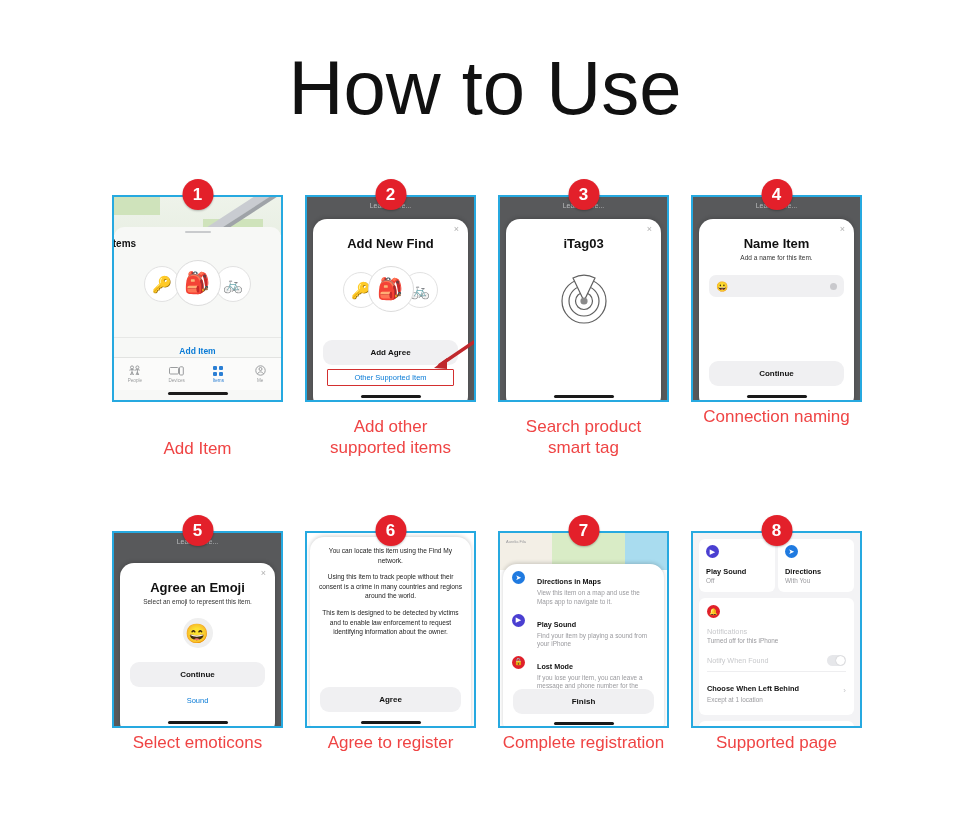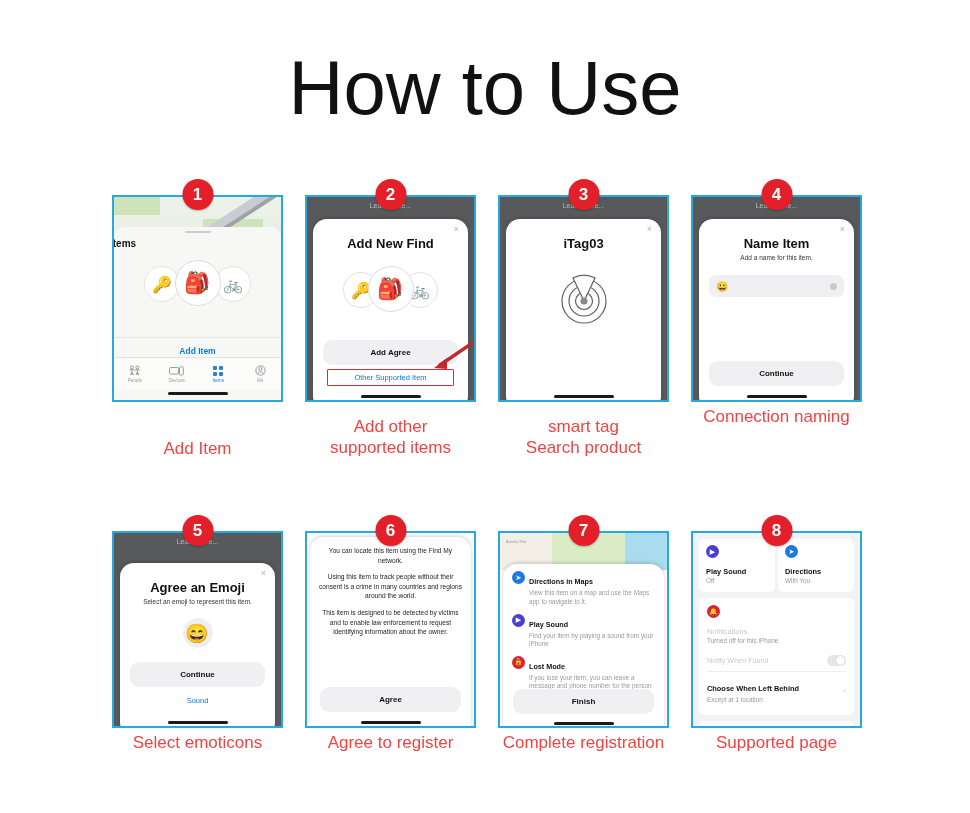--- a/index.html
+++ b/index.html
@@ -343,21 +343,21 @@
   }
   .p7-beige {
     position: absolute;
     left: 0; top: 0;
     width: 52px; height: 100%;
     background: #f3efe6;
   }
   .feat-list { padding: 6px 9px 0 9px; }
   .feat {
     display: flex;
-    gap: 4px;
+    gap: 12px;
     margin-bottom: 6px;
     justify-content: center;
   }
   .feat-ico {
     width: 13px; height: 13px;
     border-radius: 50%;
     flex: none;
     display: flex; align-items: center; justify-content: center;
     color: #fff;
     font-size: 7px;
@@ -560,22 +560,22 @@
                 </g>
                 <circle cx="29" cy="32" r="3.6" fill="#8a8a8a"></circle>
               </svg>
             </div>
 
             <div class="home-bar" style="bottom:12px;"></div>
           </div>
         </div>
       </div>
       <div class="caption">
+        <div>Search product</div>
         <div>smart tag</div>
-        <div>Search product</div>
       </div>
     </div>
 
     <div class="step-cell">
       <div class="phone-wrap">
         <div class="badge">4</div>
         <div class="phone">
           <div class="dim"></div>
           <div class="learn-more">Learn More...</div>
 

